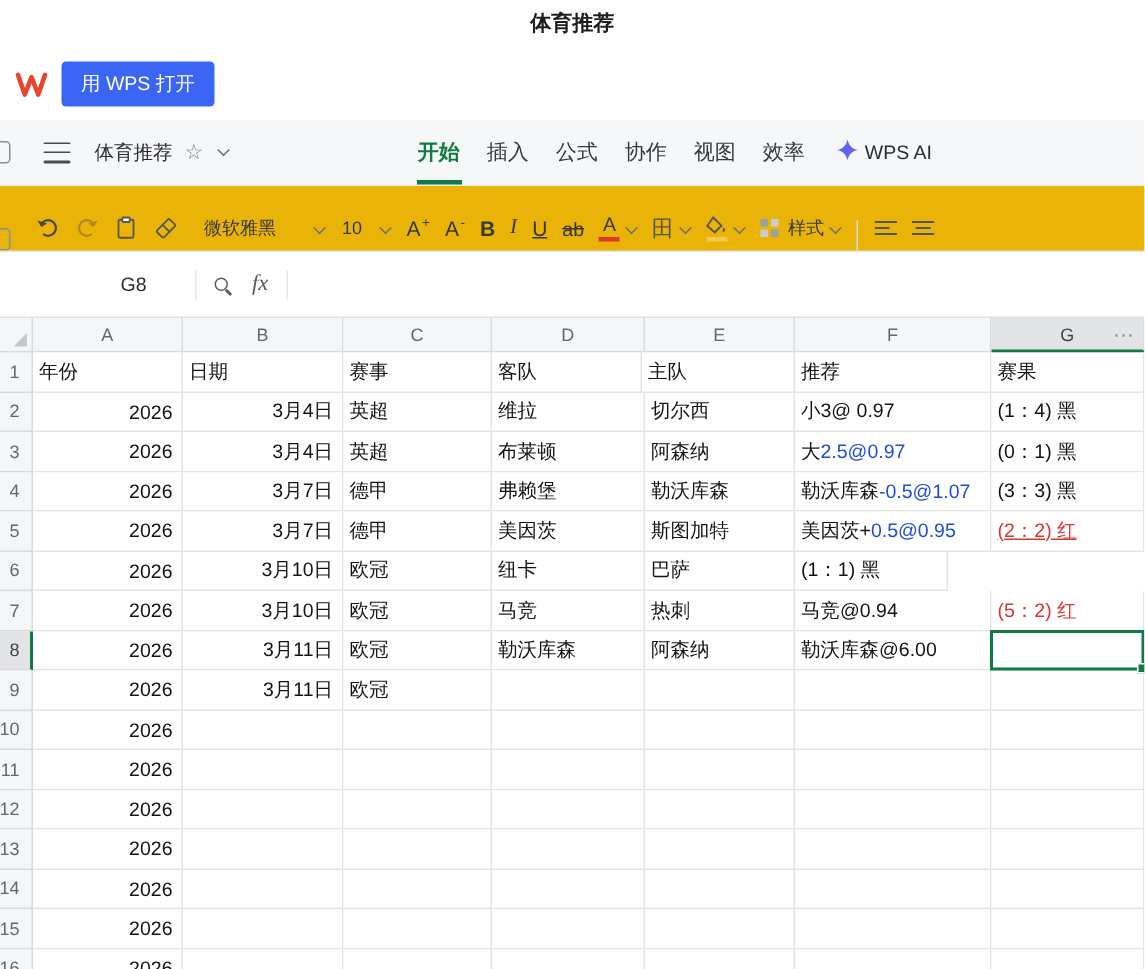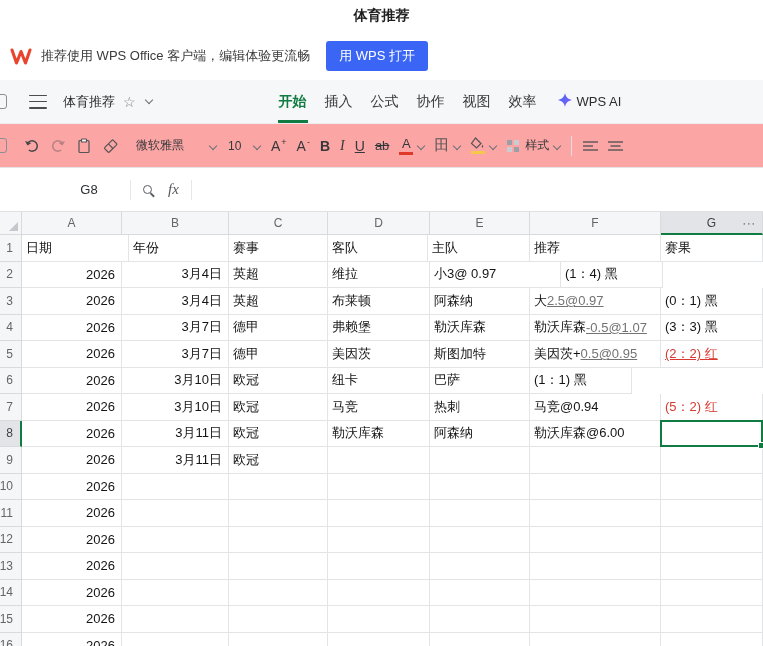--- a/index.html
+++ b/index.html
@@ -26,21 +26,21 @@
   .star{margin-left:8px;font-size:14px;color:#7c8085;cursor:pointer}
   .chev{width:6px;height:6px;border-right:1.3px solid #6b6f74;border-bottom:1.3px solid #6b6f74;transform:rotate(45deg);display:inline-block;flex:none}
   .menubar .fname-chev{margin-left:10px;margin-top:-3px}
   .tabs{display:flex;height:100%;margin-left:118px}
   .tab{height:100%;display:flex;align-items:center;padding:0 9px;position:relative;font-size:14px;color:#35383b;cursor:pointer;white-space:nowrap}
   .tab.active{color:#107C41;font-weight:bold}
   .tab.active::after{content:"";position:absolute;left:8px;right:8px;bottom:0;height:3px;background:#107C41}
   .wpsai{display:flex;align-items:center;gap:5px;margin-left:12px;font-size:13px;color:#2b2d30;cursor:pointer}
 
   
-  .toolbar{height:44px;background:#fca5a5;display:flex;align-items:center;border-bottom:1px solid #E4E5E7;overflow:hidden}
+  .toolbar{height:44px;background:#eab308;display:flex;align-items:flex-end;border-bottom:1px solid #E4E5E7;overflow:hidden}
   .tbtn{display:flex;align-items:center;justify-content:center;height:30px;padding:0 5px;border-radius:3px;cursor:pointer;flex:none;color:#474747}
   .toolbar .clipped-box{margin-left:-8px}
   .ddown{display:flex;align-items:center;gap:6px;font-size:12px;color:#35383b;cursor:pointer;flex:none;padding:0 6px;height:30px}
   .glyph{font-size:14px;color:#35383b}
   .bold-g{font-weight:bold}
   .ital-g{font-style:italic;font-family:"Liberation Serif","DejaVu Serif",serif}
   .und-g{text-decoration:underline}
   .strike-g{text-decoration:line-through;font-size:13px}
   .afont{display:flex;flex-direction:column;align-items:center;line-height:1}
   .afont .bar{width:14px;height:3px;margin-top:2px}
@@ -66,40 +66,39 @@
   .corner{width:42px;flex:none;background:#F5F6F7;border-right:1px solid #D8DADD;border-bottom:1px solid #D8DADD;position:relative;cursor:pointer}
   .corner::after{content:"";position:absolute;right:3px;bottom:3px;border-left:9px solid transparent;border-bottom:9px solid #C4C7CB}
   .colhdr{display:flex;align-items:center;justify-content:center;flex:none;font-size:12px;color:#63666A;background:#F5F6F7;border-right:1px solid #D8DADD;border-bottom:1px solid #D8DADD;cursor:pointer}
   .colhdr.hl{background:#E2E4E7;border-bottom:2px solid #107C41;color:#3f4347}
   .grow{display:flex;height:26.5px}
   .rowhdr{width:42px;flex:none;background:#F5F6F7;border-right:1px solid #D8DADD;border-bottom:1px solid #D8DADD;font-size:12px;color:#63666A;display:flex;align-items:center;justify-content:flex-end;padding-right:8px;cursor:pointer}
   .rowhdr.hl{background:#E2E4E7;border-right:2px solid #107C41;padding-right:7px;color:#3f4347}
   .cell{flex:none;background:#fff;border-right:1px solid #E3E4E6;border-bottom:1px solid #E3E4E6;font-size:13px;color:#141414;display:flex;align-items:center;padding:0 4px;white-space:nowrap;overflow:hidden;cursor:cell}
   .cell.num{justify-content:flex-end;padding-right:6px}
   .cell.red{color:#D83931}
-  .cell .link{color:#737373;text-decoration:underline}
+  .cell .link{color:#1d4ed8;}
   .cell.selcell{position:relative;overflow:visible}
   .cell.selcell::after{content:"";position:absolute;inset:-1px;border:2px solid #107C41;z-index:3;pointer-events:none}
   .cell.selcell::before{content:"";position:absolute;right:-3px;bottom:-3px;width:5px;height:5px;background:#107C41;border:1px solid #fff;z-index:4}
   .more-btn{position:absolute;top:1px;right:6px;font-size:14px;color:#8a8f94;letter-spacing:1px;cursor:pointer;line-height:20px}
 </style>
 </head>
 <body>
 
 <div class="titlebar">
   <span class="t">体育推荐</span>
 </div>
 
 <div class="promobar">
   <span class="promo-logo">
     <svg width="23" height="17" viewBox="0 0 23 17">
         <path d="M2 2 L6.5 15 L11 3.5 L15.5 15 L20 2" fill="none" stroke="#E8442E" stroke-width="3.1" stroke-linejoin="round" stroke-linecap="round"></path>
       </svg>
   </span>
-  <span class="promo-text">推荐使用 WPS Office 客户端，编辑体验更流畅</span>
   <button class="promo-btn">用 WPS 打开</button>
 </div>
 
 <div class="menubar">
   <span class="clipped-box"></span>
   <span class="hambtn">
       <i></i>
       <i></i>
       <i></i>
     </span>
@@ -267,34 +266,35 @@
         <div class="colhdr" style="width: 107px;">B</div>
         <div class="colhdr" style="width: 99px;">C</div>
         <div class="colhdr" style="width: 102px;">D</div>
         <div class="colhdr" style="width: 100px;">E</div>
         <div class="colhdr" style="width: 131px;">F</div>
         <div class="colhdr hl" style="width: 102px;">G</div>
       </div>
     <div>
         <div class="grow">
           <div class="rowhdr">1</div>
+          <div class="cell" style="width: 100px;">年份</div>
           <div class="cell" style="width: 107px;">日期</div>
-          <div class="cell" style="width: 100px;">年份</div>
           <div class="cell" style="width: 99px;">赛事</div>
           <div class="cell" style="width: 100px;">客队</div>
           <div class="cell" style="width: 102px;">主队</div>
           <div class="cell" style="width: 131px;">推荐</div>
           <div class="cell" style="width: 102px;">赛果</div>
         </div>
         <div class="grow">
           <div class="rowhdr">2</div>
           <div class="cell num" style="width: 100px;">2026</div>
           <div class="cell num" style="width: 107px;">3月4日</div>
           <div class="cell" style="width: 99px;">英超</div>
           <div class="cell" style="width: 102px;">维拉</div>
+          <div class="cell" style="width: 100px;">切尔西</div>
           <div class="cell" style="width: 131px;">小3@ 0.97</div>
           <div class="cell" style="width: 102px;">(1：4) 黑</div>
         </div>
         <div class="grow">
           <div class="rowhdr">3</div>
           <div class="cell num" style="width: 100px;">2026</div>
           <div class="cell num" style="width: 107px;">3月4日</div>
           <div class="cell" style="width: 99px;">英超</div>
           <div class="cell" style="width: 102px;">布莱顿</div>
           <div class="cell" style="width: 100px;">阿森纳</div>

